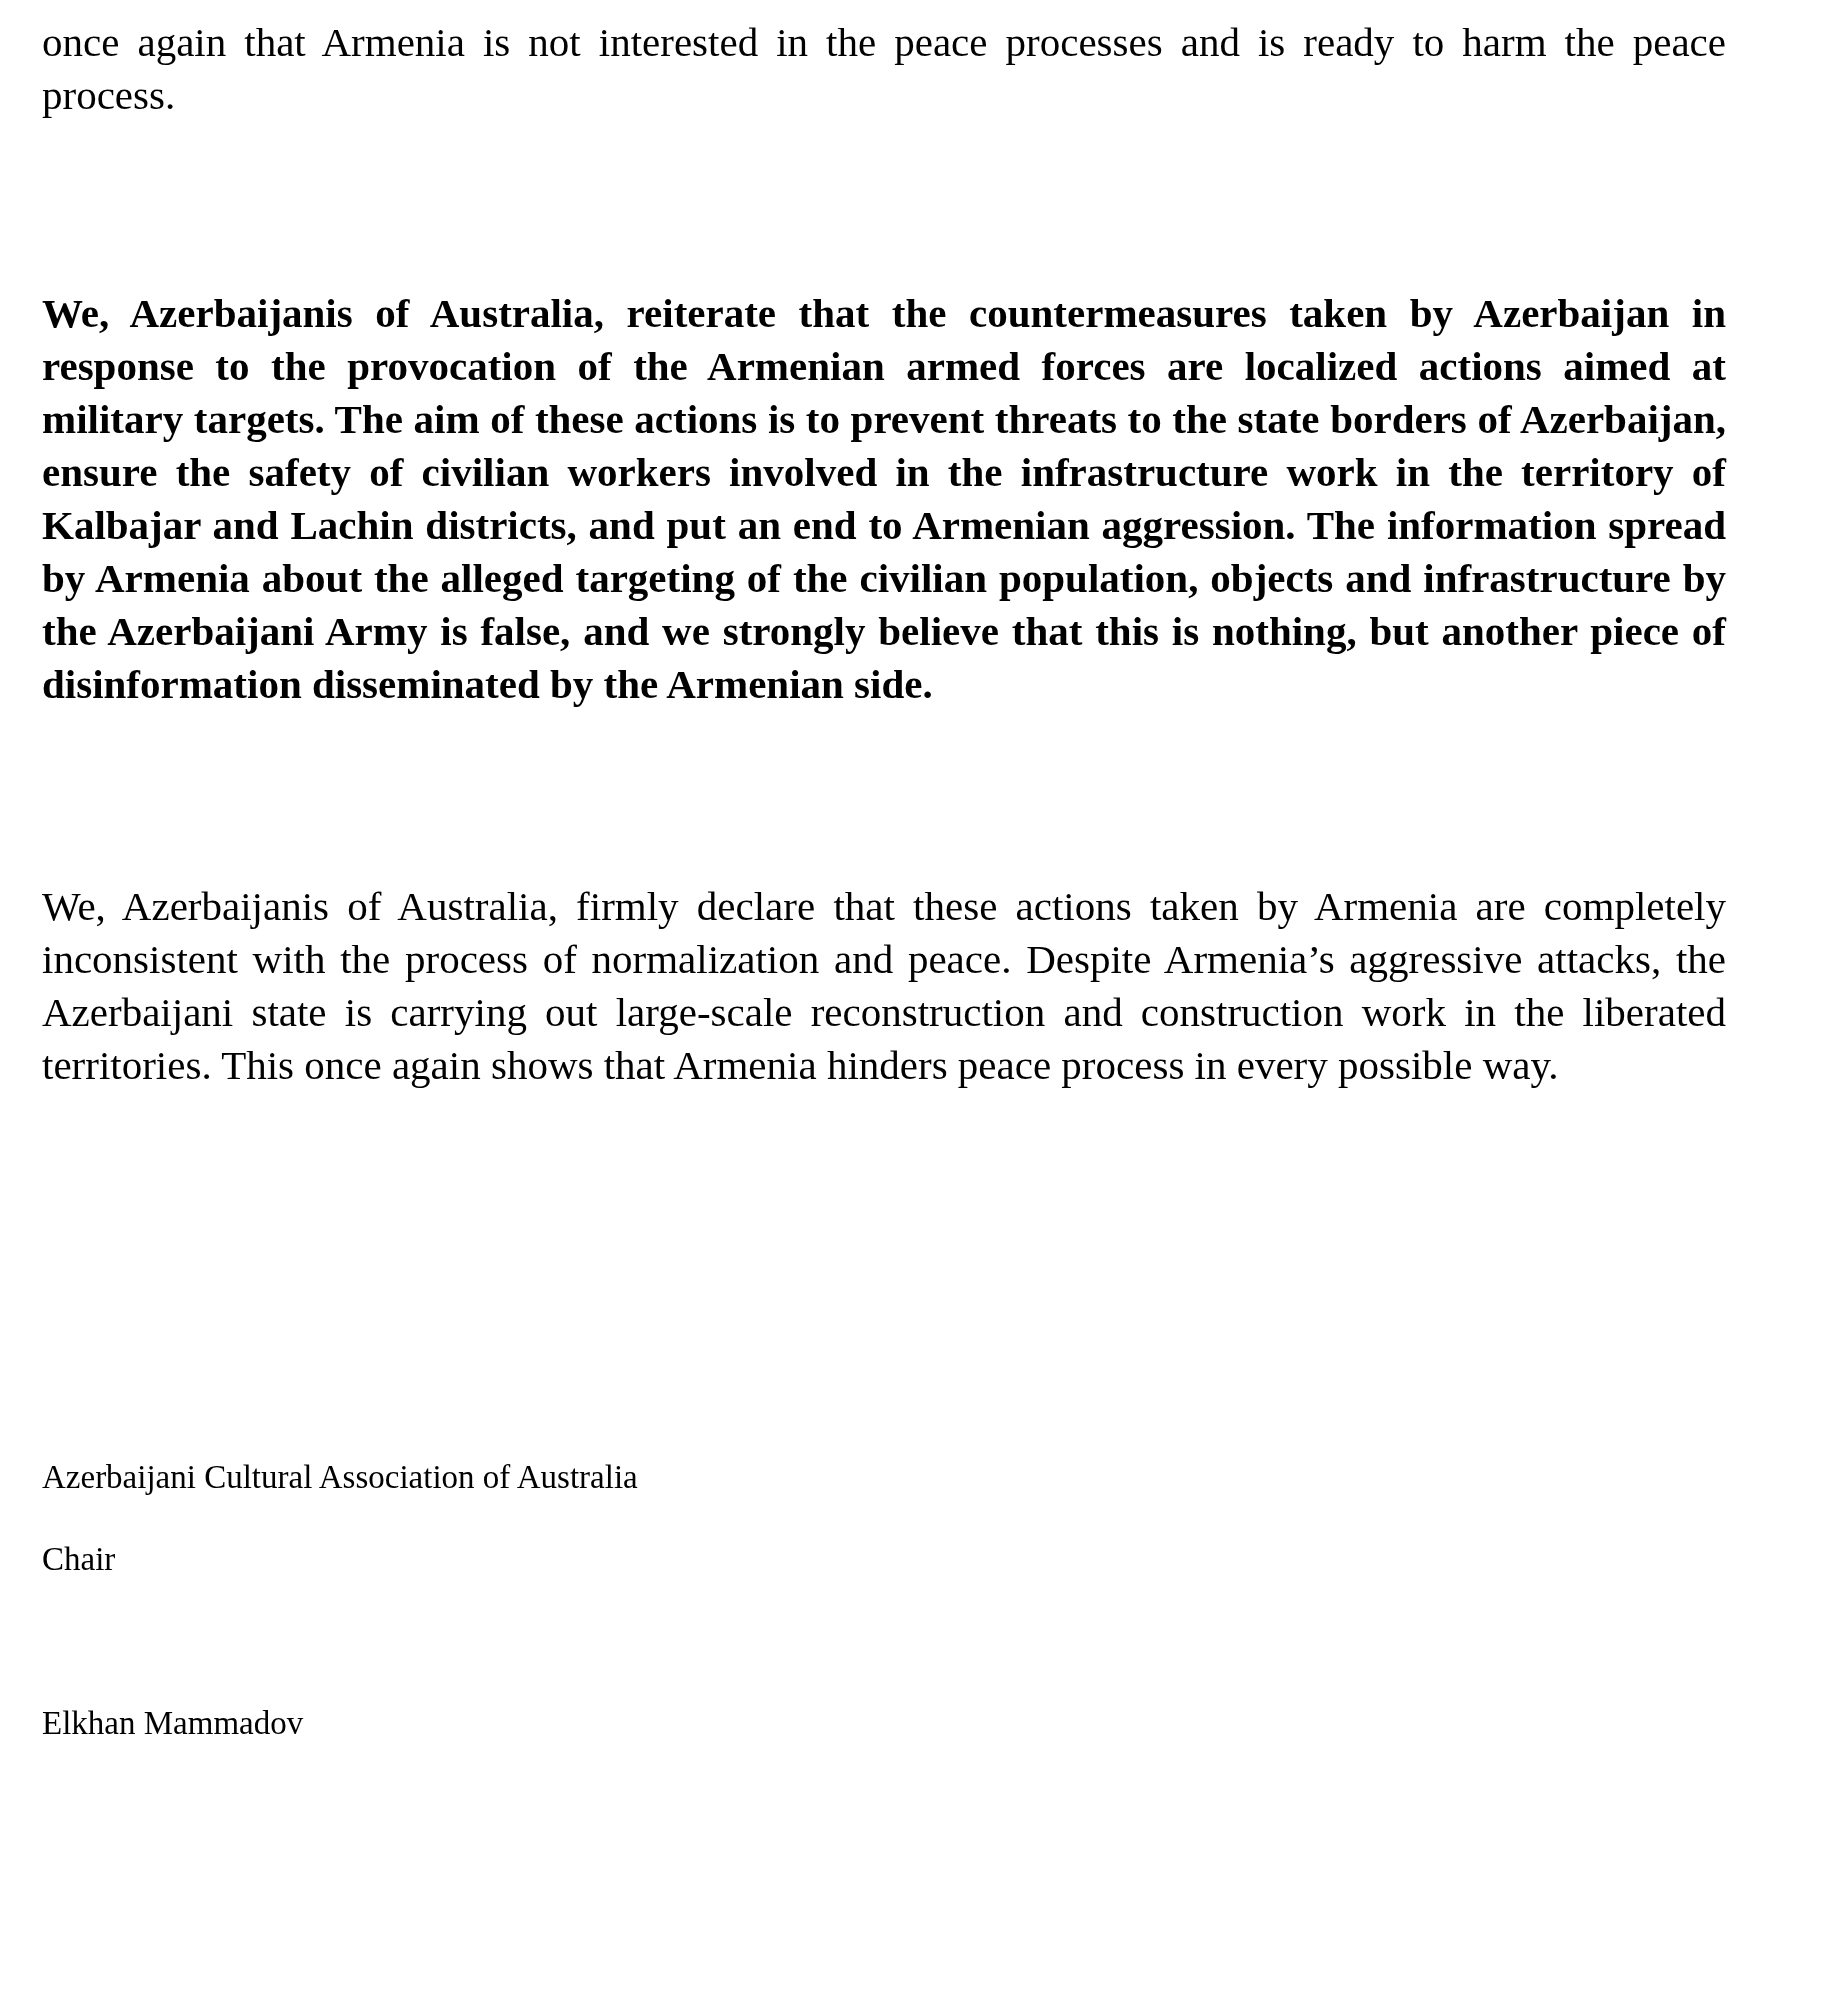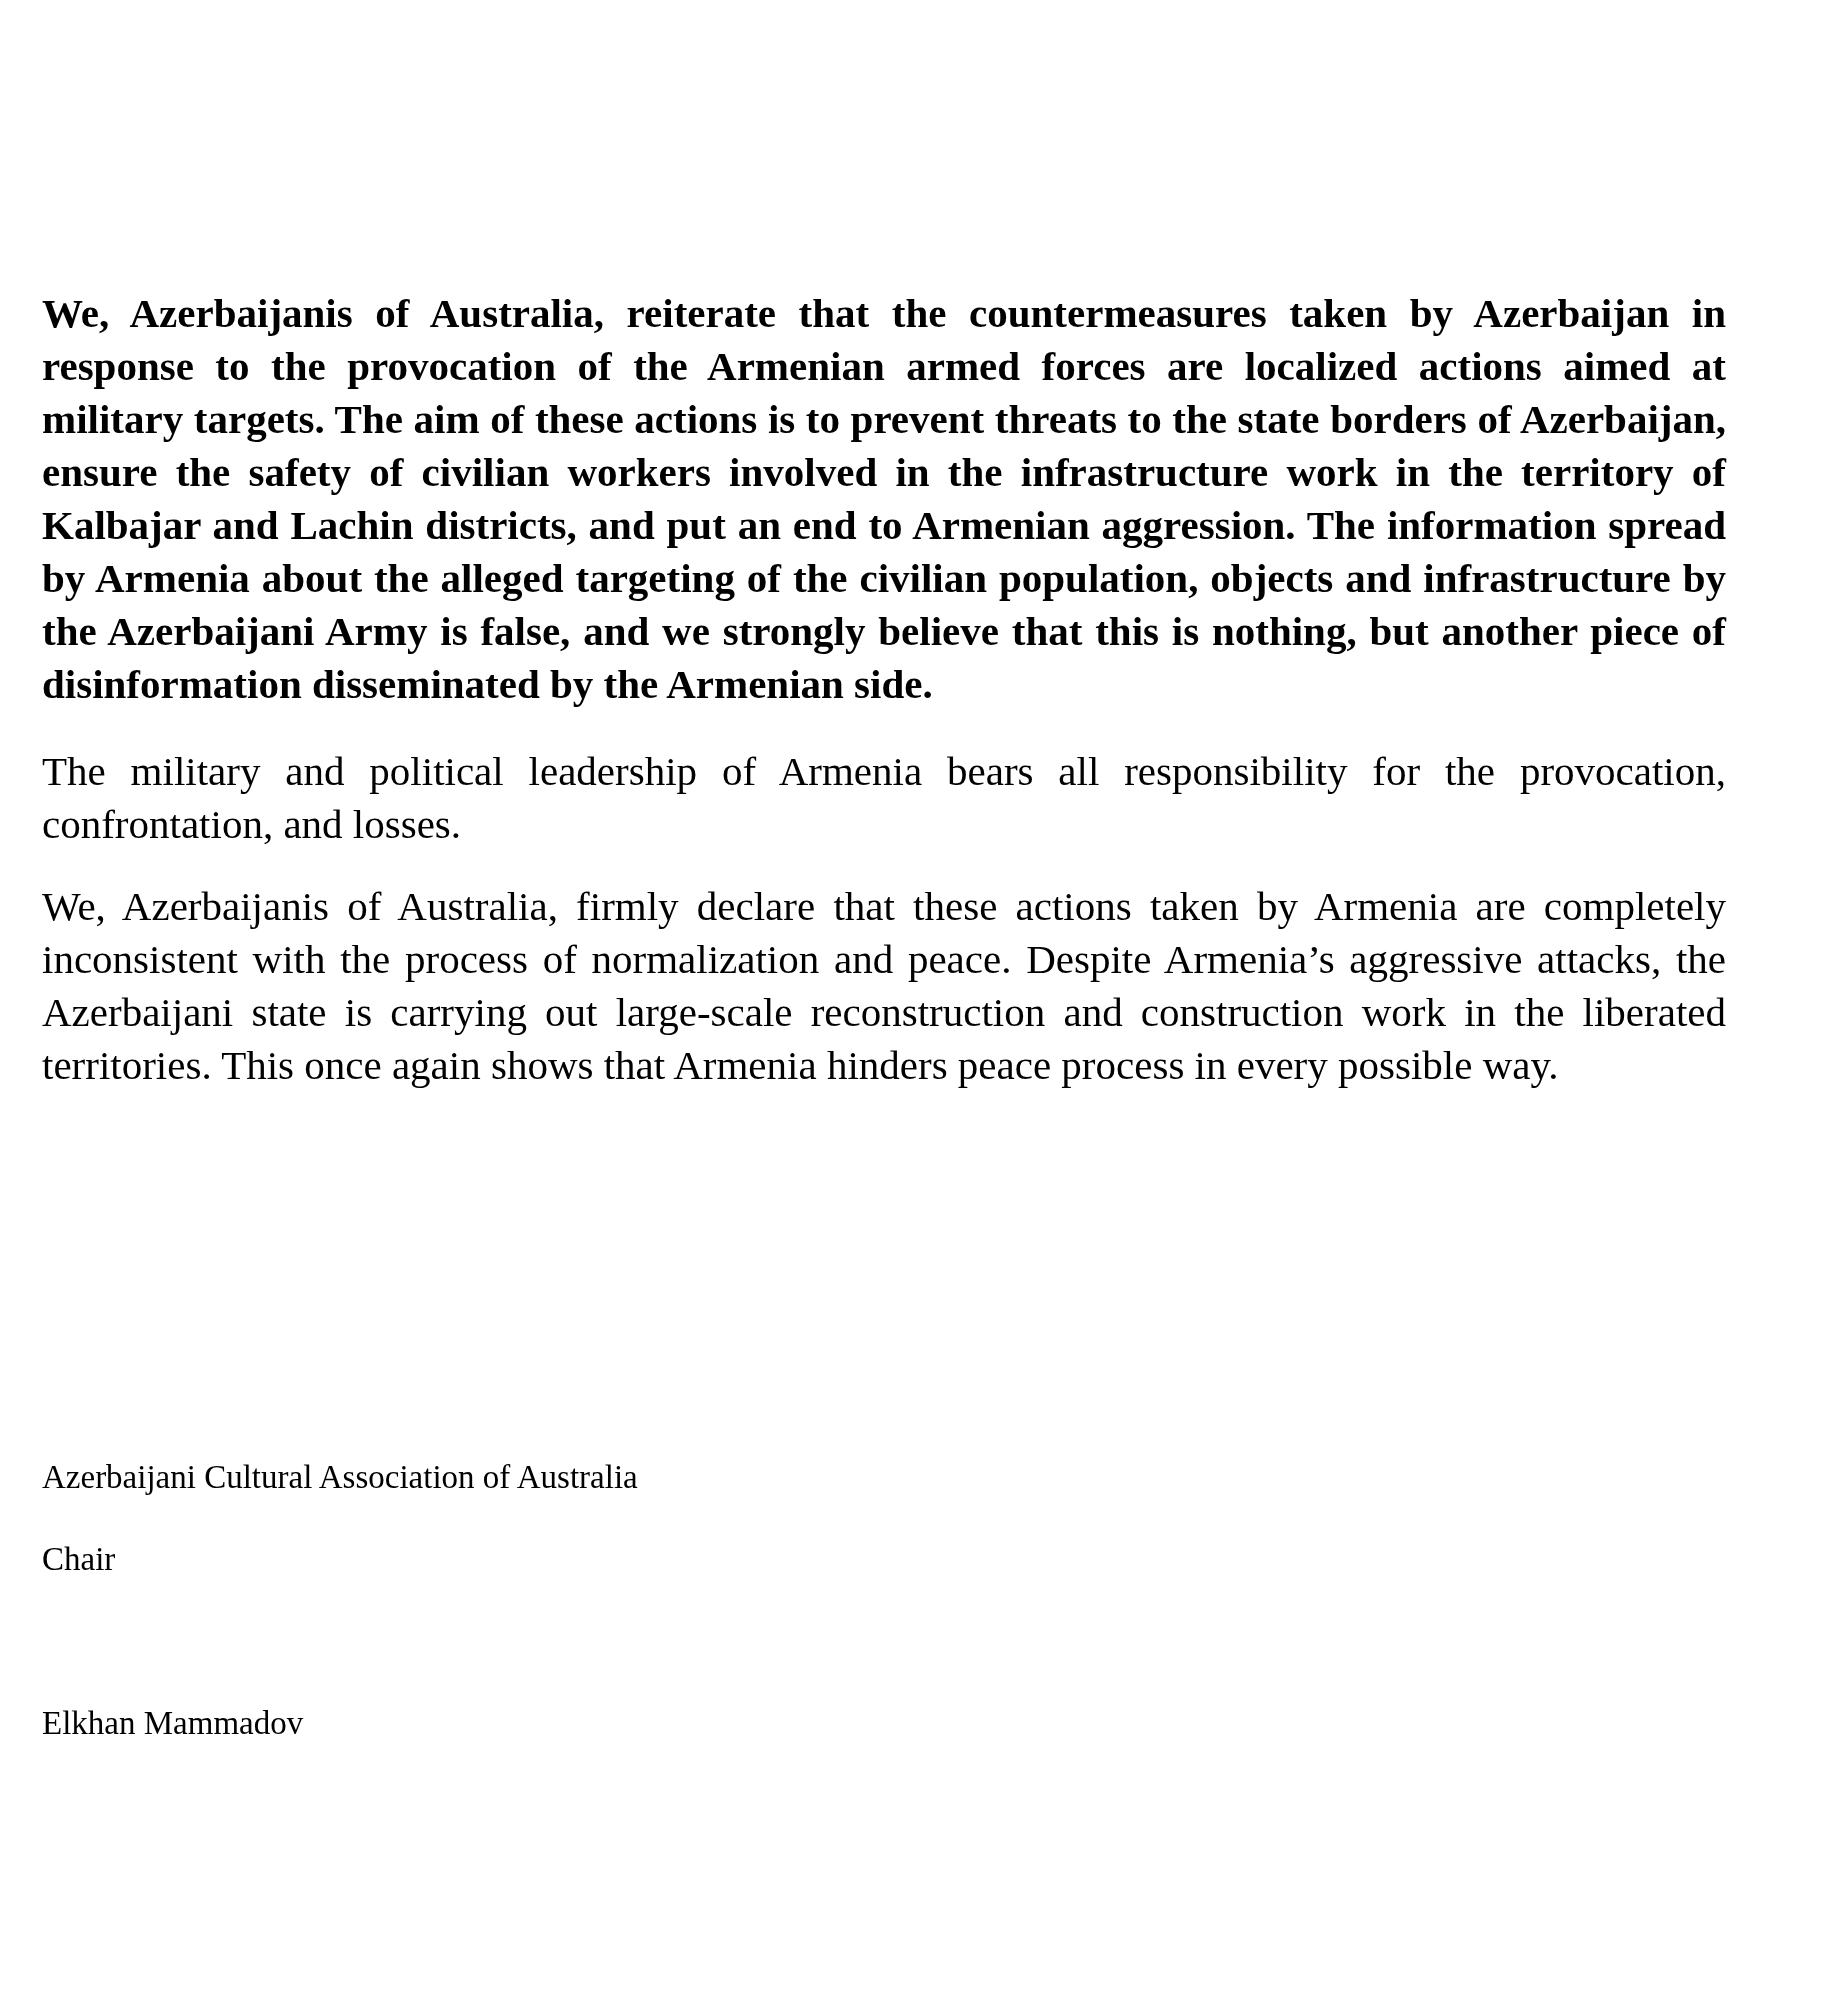--- a/index.html
+++ b/index.html
@@ -50,22 +50,22 @@
   #p5 { top: 880px; }
   #p6 { top: 1178px; }
   #sig-org { top: 1451px; }
   #sig-title { top: 1533px; }
   #sig-name { top: 1697px; font-family: Liberation Serif, serif; }
 </style>
 </head>
 <body>
 
 <div class="page">
+  <p id="p1" class="para">once again that Armenia is not interested in the peace processes and is ready to harm the peace process.</p>
   <p id="p3" class="para">We, Azerbaijanis of Australia, reiterate that the countermeasures taken by Azerbaijan in response to the provocation of the Armenian armed forces are localized actions aimed at military targets. The aim of these actions is to prevent threats to the state borders of Azerbaijan, ensure the safety of civilian workers involved in the infrastructure work in the territory of Kalbajar and Lachin districts, and put an end to Armenian aggression.  The information spread by Armenia about the alleged targeting of the civilian population, objects and infrastructure by the Azerbaijani Army is false, and we strongly believe that this is nothing, but another piece of disinformation disseminated by the Armenian side.</p>
-  <p id="p4" class="para">The military and political leadership of Armenia bears all responsibility for the provocation, confrontation, and losses.</p>
   <p id="p5" class="para">We, Azerbaijanis of Australia, firmly declare that these actions taken by Armenia are completely inconsistent with the process of normalization and peace. Despite Armenia’s aggressive attacks, the Azerbaijani state is carrying out large-scale reconstruction and construction work in the liberated territories. This once again shows that Armenia hinders peace process in every possible way.</p>
 
   <div>
     <p id="sig-org" class="sig">Azerbaijani Cultural Association of Australia</p>
     <p id="sig-title" class="sig">Chair</p>
     <p id="sig-name" class="sig">Elkhan Mammadov</p>
   </div>
 </div>
 
 

